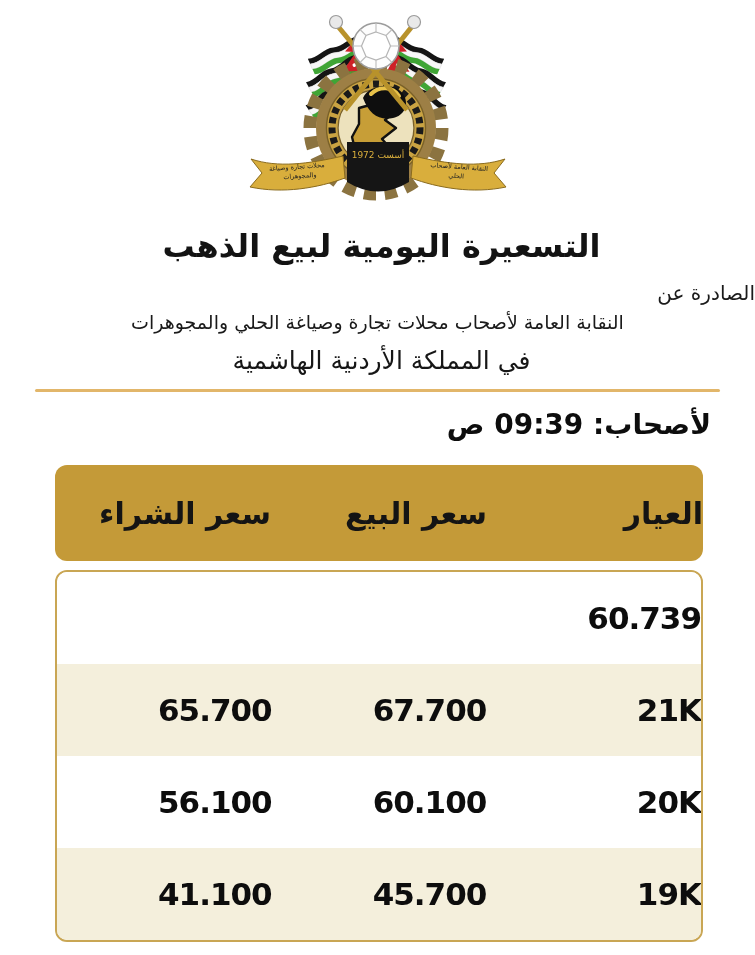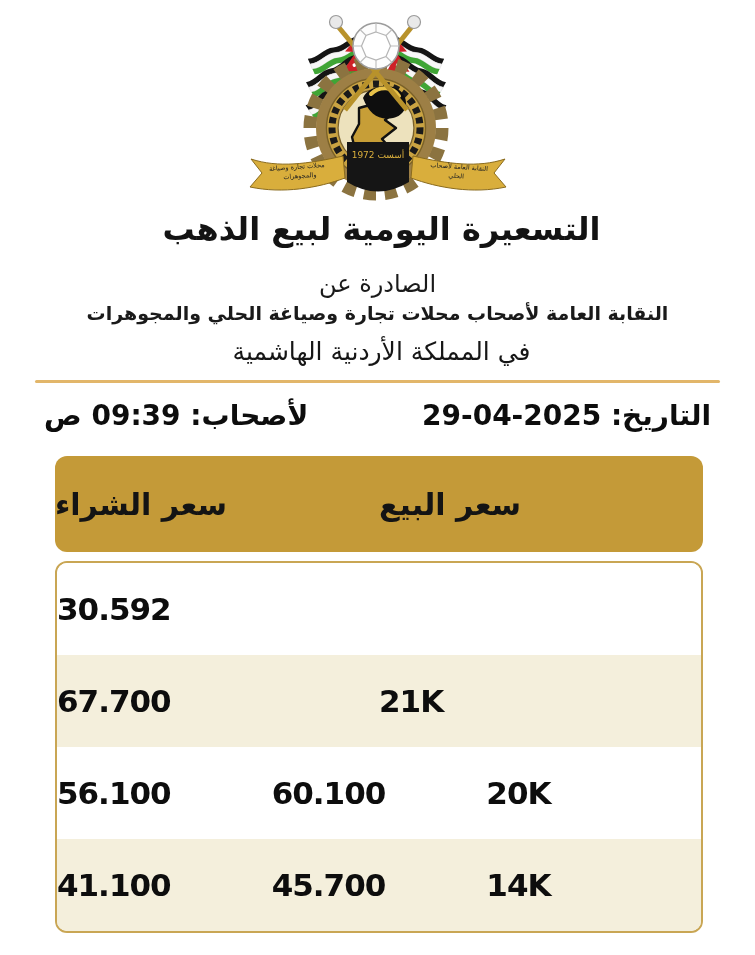--- a/index.html
+++ b/index.html
@@ -3,37 +3,37 @@
 <meta charset="utf-8">
 <style>
   html,body{margin:0;padding:0;}
   body{
     width:755px;height:955px;background:#ffffff;overflow:hidden;
     font-family:"DejaVu Sans",sans-serif;color:#111111;
   }
   .logo-wrap{width:310px;height:196px;margin:6px auto 0;display:block;}
   .main-title{
     text-align:center;font-size:32px;font-weight:700;line-height:50px;
-    margin-top:2px;color:#131313;letter-spacing:0;padding-left:8px;
+    margin-top:19px;color:#131313;letter-spacing:0;padding-left:8px;
   }
-  .issued-by{text-align:center;font-size:24px;line-height:28px;margin-top:16px;color:#1a1a1a;}
-  .issuer{text-align:center;font-size:19px;line-height:30px;color:#1a1a1a;white-space:nowrap;font-weight:bold;}
+  .issued-by{text-align:right;font-size:20px;line-height:28px;margin-top:8px;color:#1a1a1a;}
+  .issuer{text-align:center;font-size:19px;line-height:30px;color:#1a1a1a;white-space:nowrap;}
   .country{text-align:center;font-size:25px;font-weight:500;line-height:40px;margin-top:4px;color:#161616;padding-left:8px;}
   .divider{height:3px;background:#e2b66a;border-radius:2px;margin:8px 35px 0 35px;}
   .dateline{
     display:flex;justify-content:space-between;align-items:center;
     margin:16px 44px 0 44px;font-size:28px;font-weight:700;color:#0d0d0d;
   }
   .dateline .part{white-space:nowrap;}
   .price-table{margin:24px 52px 0 55px;}
   .pt-header{
     background:#c49a38;border-radius:12px;height:96px;
     display:flex;align-items:center;font-size:30px;font-weight:700;color:#141414;
   }
-  .pt-header .cell,.pt-row .cell{flex:1;text-align:left;}
+  .pt-header .cell,.pt-row .cell{flex:1;text-align:right;}
   .pt-body{
     margin-top:9px;border:2px solid #c9a654;border-radius:12px;overflow:hidden;background:#fff;
   }
   .pt-row{
     height:92px;display:flex;align-items:center;
     font-size:31px;font-weight:700;color:#0d0d0d;background:#ffffff;
   }
   .pt-row.alt{background:#f4efdc;}
   .num{direction:ltr;unicode-bidi:embed;letter-spacing:-1px;}
 </style>
@@ -107,47 +107,45 @@
 
 <div class="main-title">التسعيرة اليومية لبيع الذهب</div>
 <div class="issued-by">الصادرة عن</div>
 <div class="issuer">النقابة العامة لأصحاب محلات تجارة وصياغة الحلي والمجوهرات</div>
 <div class="country">في المملكة الأردنية الهاشمية</div>
 
 <div class="divider"></div>
 
 <div class="dateline">
   <div class="part">
-    <span>التاريخ:</span>
-    <span class="num">29-04-2025</span>
-  </div>
-  <div class="part">
     <span>لأصحاب:</span>
     <span>09:39 ص</span>
   </div>
 </div>
 
 <div class="price-table">
   <div class="pt-header">
+    <div class="cell">العيار</div>
     <div class="cell">سعر البيع</div>
     <div class="cell">سعر الشراء</div>
   </div>
 
   <div class="pt-body">
     <div class="pt-row">
-      <div class="cell num">30.592</div>
+      <div class="cell num">60.739</div>
     </div>
     <div class="pt-row alt">
       <div class="cell num">21K</div>
       <div class="cell num">67.700</div>
+      <div class="cell num">65.700</div>
     </div>
     <div class="pt-row">
       <div class="cell num">20K</div>
       <div class="cell num">60.100</div>
       <div class="cell num">56.100</div>
     </div>
     <div class="pt-row alt">
-      <div class="cell num">14K</div>
+      <div class="cell num">19K</div>
       <div class="cell num">45.700</div>
       <div class="cell num">41.100</div>
     </div>
   </div>
 </div>
 
 </body></html>

